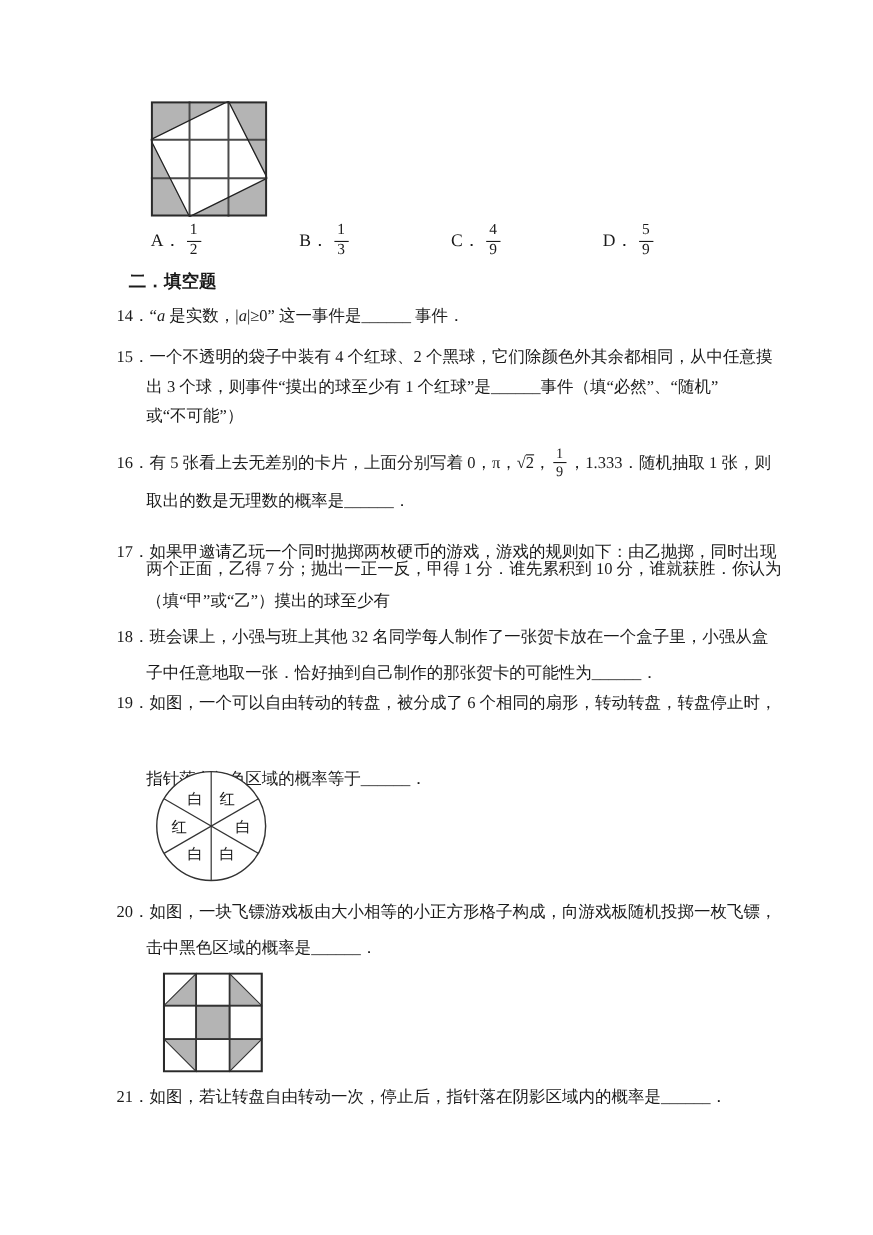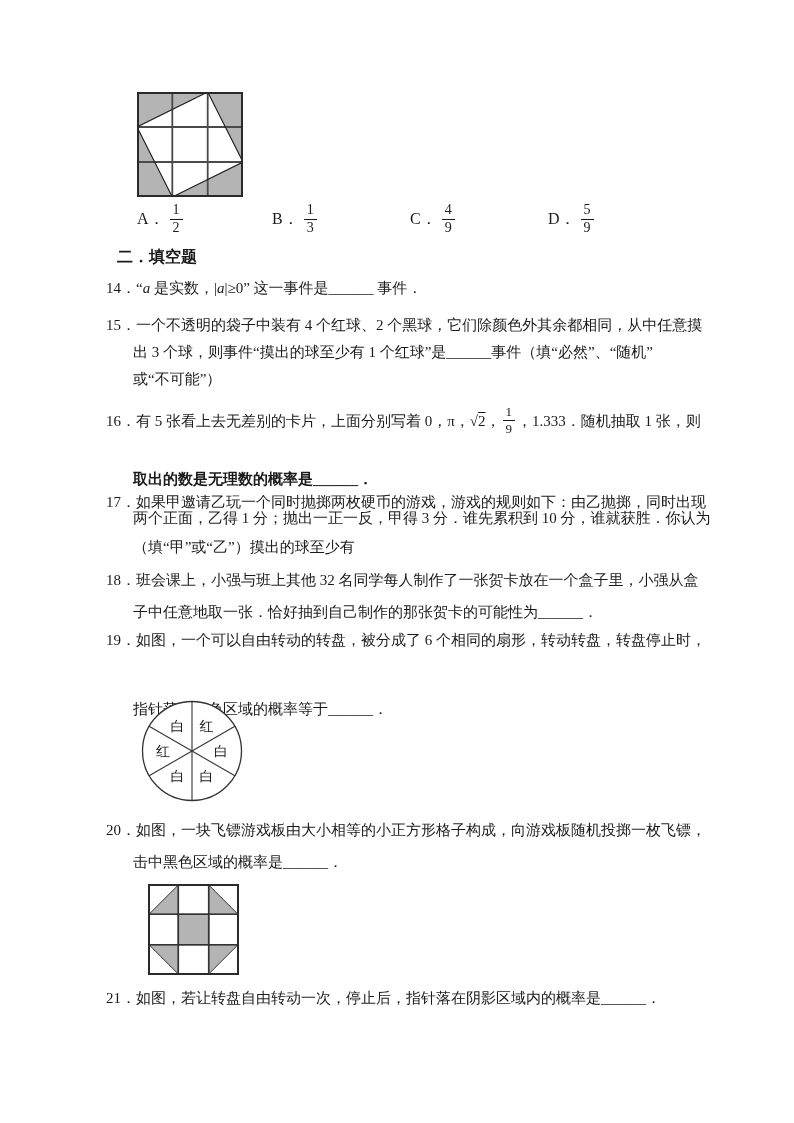--- a/index.html
+++ b/index.html
@@ -69,23 +69,23 @@
     </div>
 
   <div class="tline section-title" style="left:117px;top:247px;">二．填空题</div>
 
   <div id="qlines">
       <div class="tline" style="left: 106px; top: 278px;">14．“<span class="it">a</span> 是实数，|<span class="it">a</span>|≥0” 这一事件是______ 事件．</div>
       <div class="tline" style="left: 106px; top: 315px;">15．一个不透明的袋子中装有 4 个红球、2 个黑球，它们除颜色外其余都相同，从中任意摸</div>
       <div class="tline" style="left: 133px; top: 342px;">出 3 个球，则事件“摸出的球至少有 1 个红球”是______事件（填“必然”、“随机”</div>
       <div class="tline" style="left: 133px; top: 369px;">或“不可能”）</div>
       <div class="tline" style="left: 106px; top: 405px;">16．有 5 张看上去无差别的卡片，上面分别写着 0，π，<span class="sq">√<span class="sqa">2</span></span>，<span class="frac"><span class="n">1</span><span class="d">9</span></span>，1.333．随机抽取 1 张，则</div>
-      <div class="tline" style="left: 133px; top: 469px; font-weight: bold;">取出的数是无理数的概率是______．</div>
+      <div class="tline" style="left: 133px; top: 446px;">取出的数是无理数的概率是______．</div>
       <div class="tline" style="left: 106px; top: 480px; margin-top: 12px;">17．如果甲邀请乙玩一个同时抛掷两枚硬币的游戏，游戏的规则如下：由乙抛掷，同时出现</div>
-      <div class="tline" style="left: 133px; top: 508px;">两个正面，乙得 1 分；抛出一正一反，甲得 3 分．谁先累积到 10 分，谁就获胜．你认为</div>
+      <div class="tline" style="left: 133px; top: 508px;">两个正面，乙得 7 分；抛出一正一反，甲得 1 分．谁先累积到 10 分，谁就获胜．你认为</div>
       <div class="tline" style="left: 133px; top: 537px;">（填“甲”或“乙”）摸出的球至少有</div>
       <div class="tline" style="left: 106px; top: 570px;">18．班会课上，小强与班上其他 32 名同学每人制作了一张贺卡放在一个盒子里，小强从盒</div>
       <div class="tline" style="left: 133px; top: 602px;">子中任意地取一张．恰好抽到自己制作的那张贺卡的可能性为______．</div>
       <div class="tline" style="left: 106px; top: 630px; text-align: right;">19．如图，一个可以自由转动的转盘，被分成了 6 个相同的扇形，转动转盘，转盘停止时，</div>
       <div class="tline" style="left: 133px; top: 660px; margin-top: 39px;">指针落在红色区域的概率等于______．</div>
       <div class="tline" style="left: 106px; top: 820px;">20．如图，一块飞镖游戏板由大小相等的小正方形格子构成，向游戏板随机投掷一枚飞镖，</div>
       <div class="tline" style="left: 133px; top: 852px;">击中黑色区域的概率是______．</div>
       <div class="tline" style="left: 106px; top: 988px;">21．如图，若让转盘自由转动一次，停止后，指针落在阴影区域内的概率是______．</div>
     </div>
 

